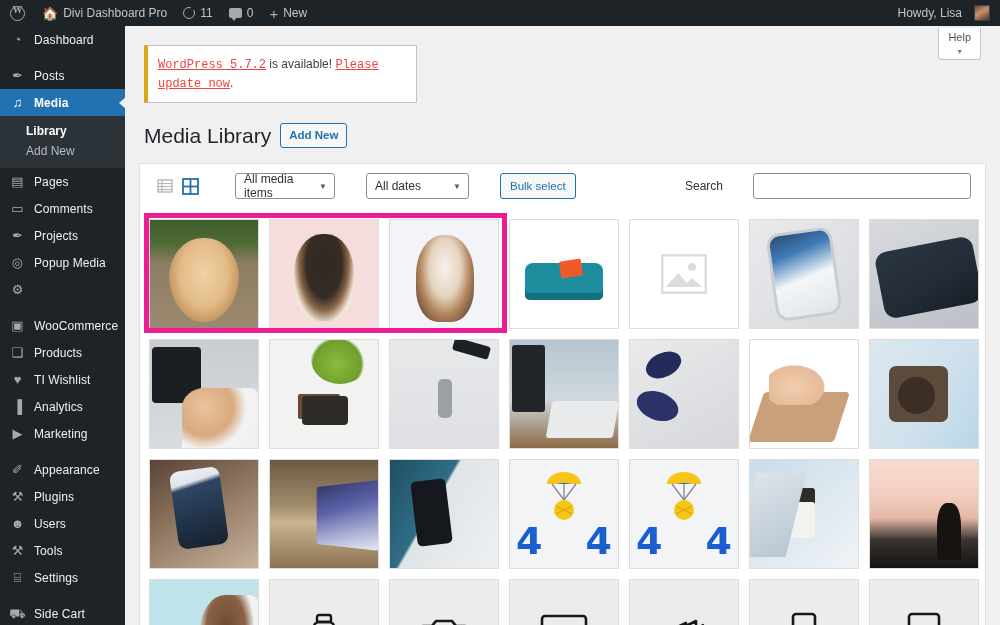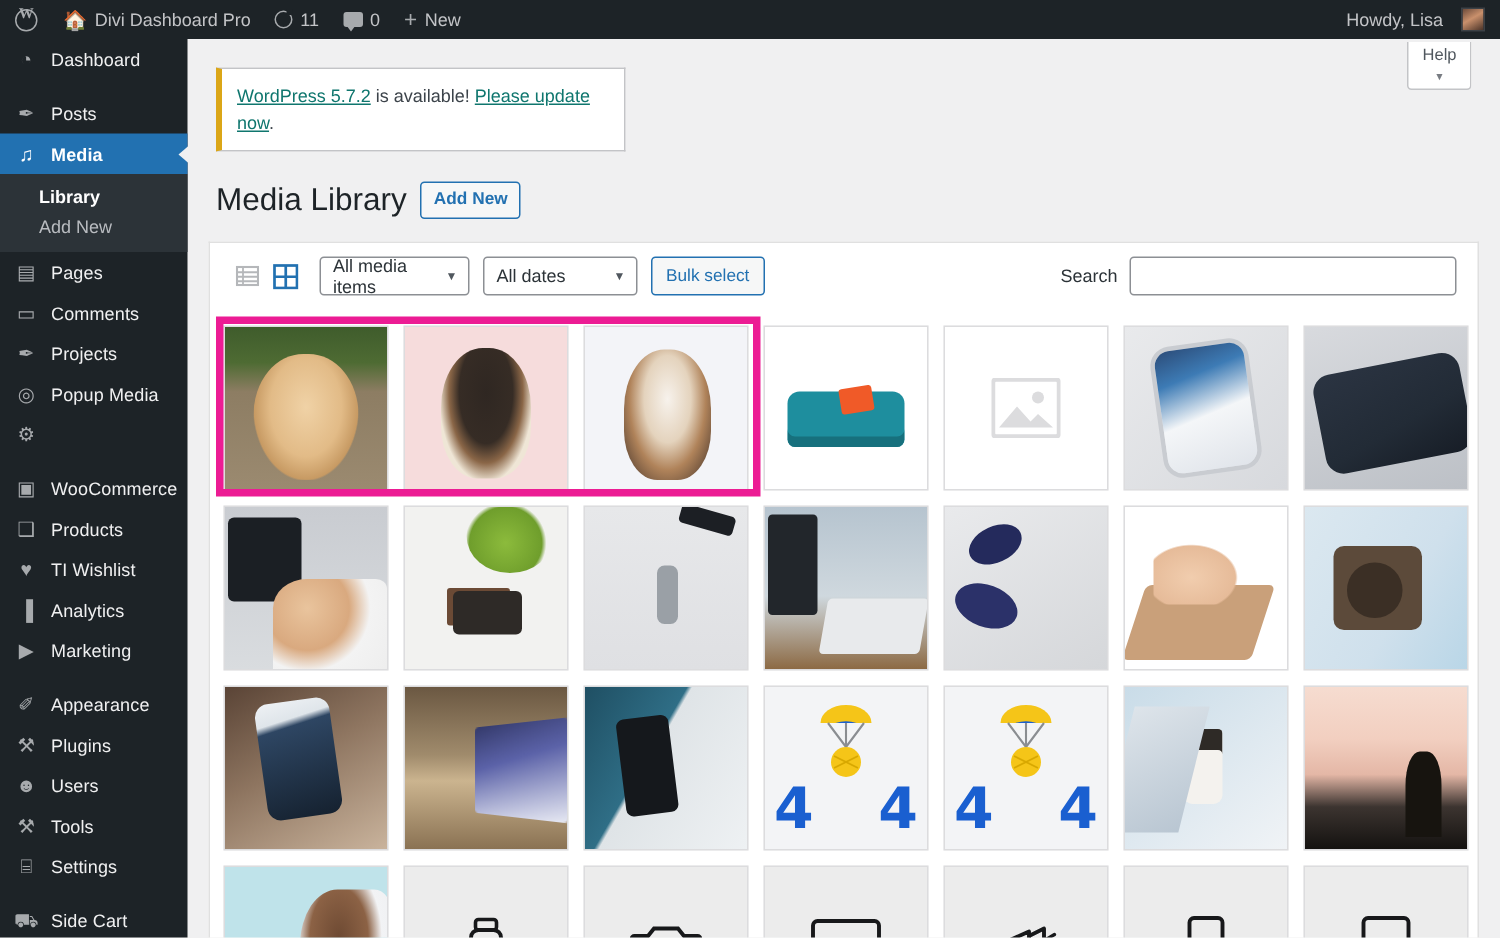--- a/index.html
+++ b/index.html
@@ -118,21 +118,21 @@
   }
   #help-tab .caret { font-size: 7px; color: #787c82; }
 
   .notice {
     margin: 19px 0 0 19px; width: 273px;
     background: #fff; border: 1px solid #c3c4c7;
     border-left: 4px solid #dba617;
     padding: 9px 10px; font-size: 12px; color: #3c434a;
     line-height: 1.5;
   }
-  .notice a { color: #0f766e; }
+  .notice a { color: #ef4444; font-family: Liberation Mono, monospace; }
 
   #page-head {
     margin: 19px 0 0 19px;
     display: flex; align-items: center; gap: 9px;
   }
   #page-title {
     font-size: 21px; font-weight: 400; color: #1d2327;
     line-height: 1.3;
   }
   #add-new-btn {
@@ -140,20 +140,21 @@
     border-radius: 3px; font-size: 11.5px; font-weight: 600;
     padding: 3px 8px 4px; line-height: 1.4; cursor: pointer;
   }
 
   
   #toolbar {
     margin: 14px 14px 0 14px;
     background: #fff; border: 1px solid #e0e0e0; border-bottom: none;
     height: 45px; display: flex; align-items: center;
     padding: 0 14px;
+    gap: 22px;
   }
   .view-switch { display: flex; gap: 3px; margin-right: 12px; }
   .vs-btn {
     width: 22px; height: 22px; display: flex;
     align-items: center; justify-content: center; cursor: pointer;
   }
   .select-box {
     position: relative; height: 26px;
     border: 1px solid #8c8f94; background: #fff;
     border-radius: 3px; font-size: 12px; color: #2c3338;

